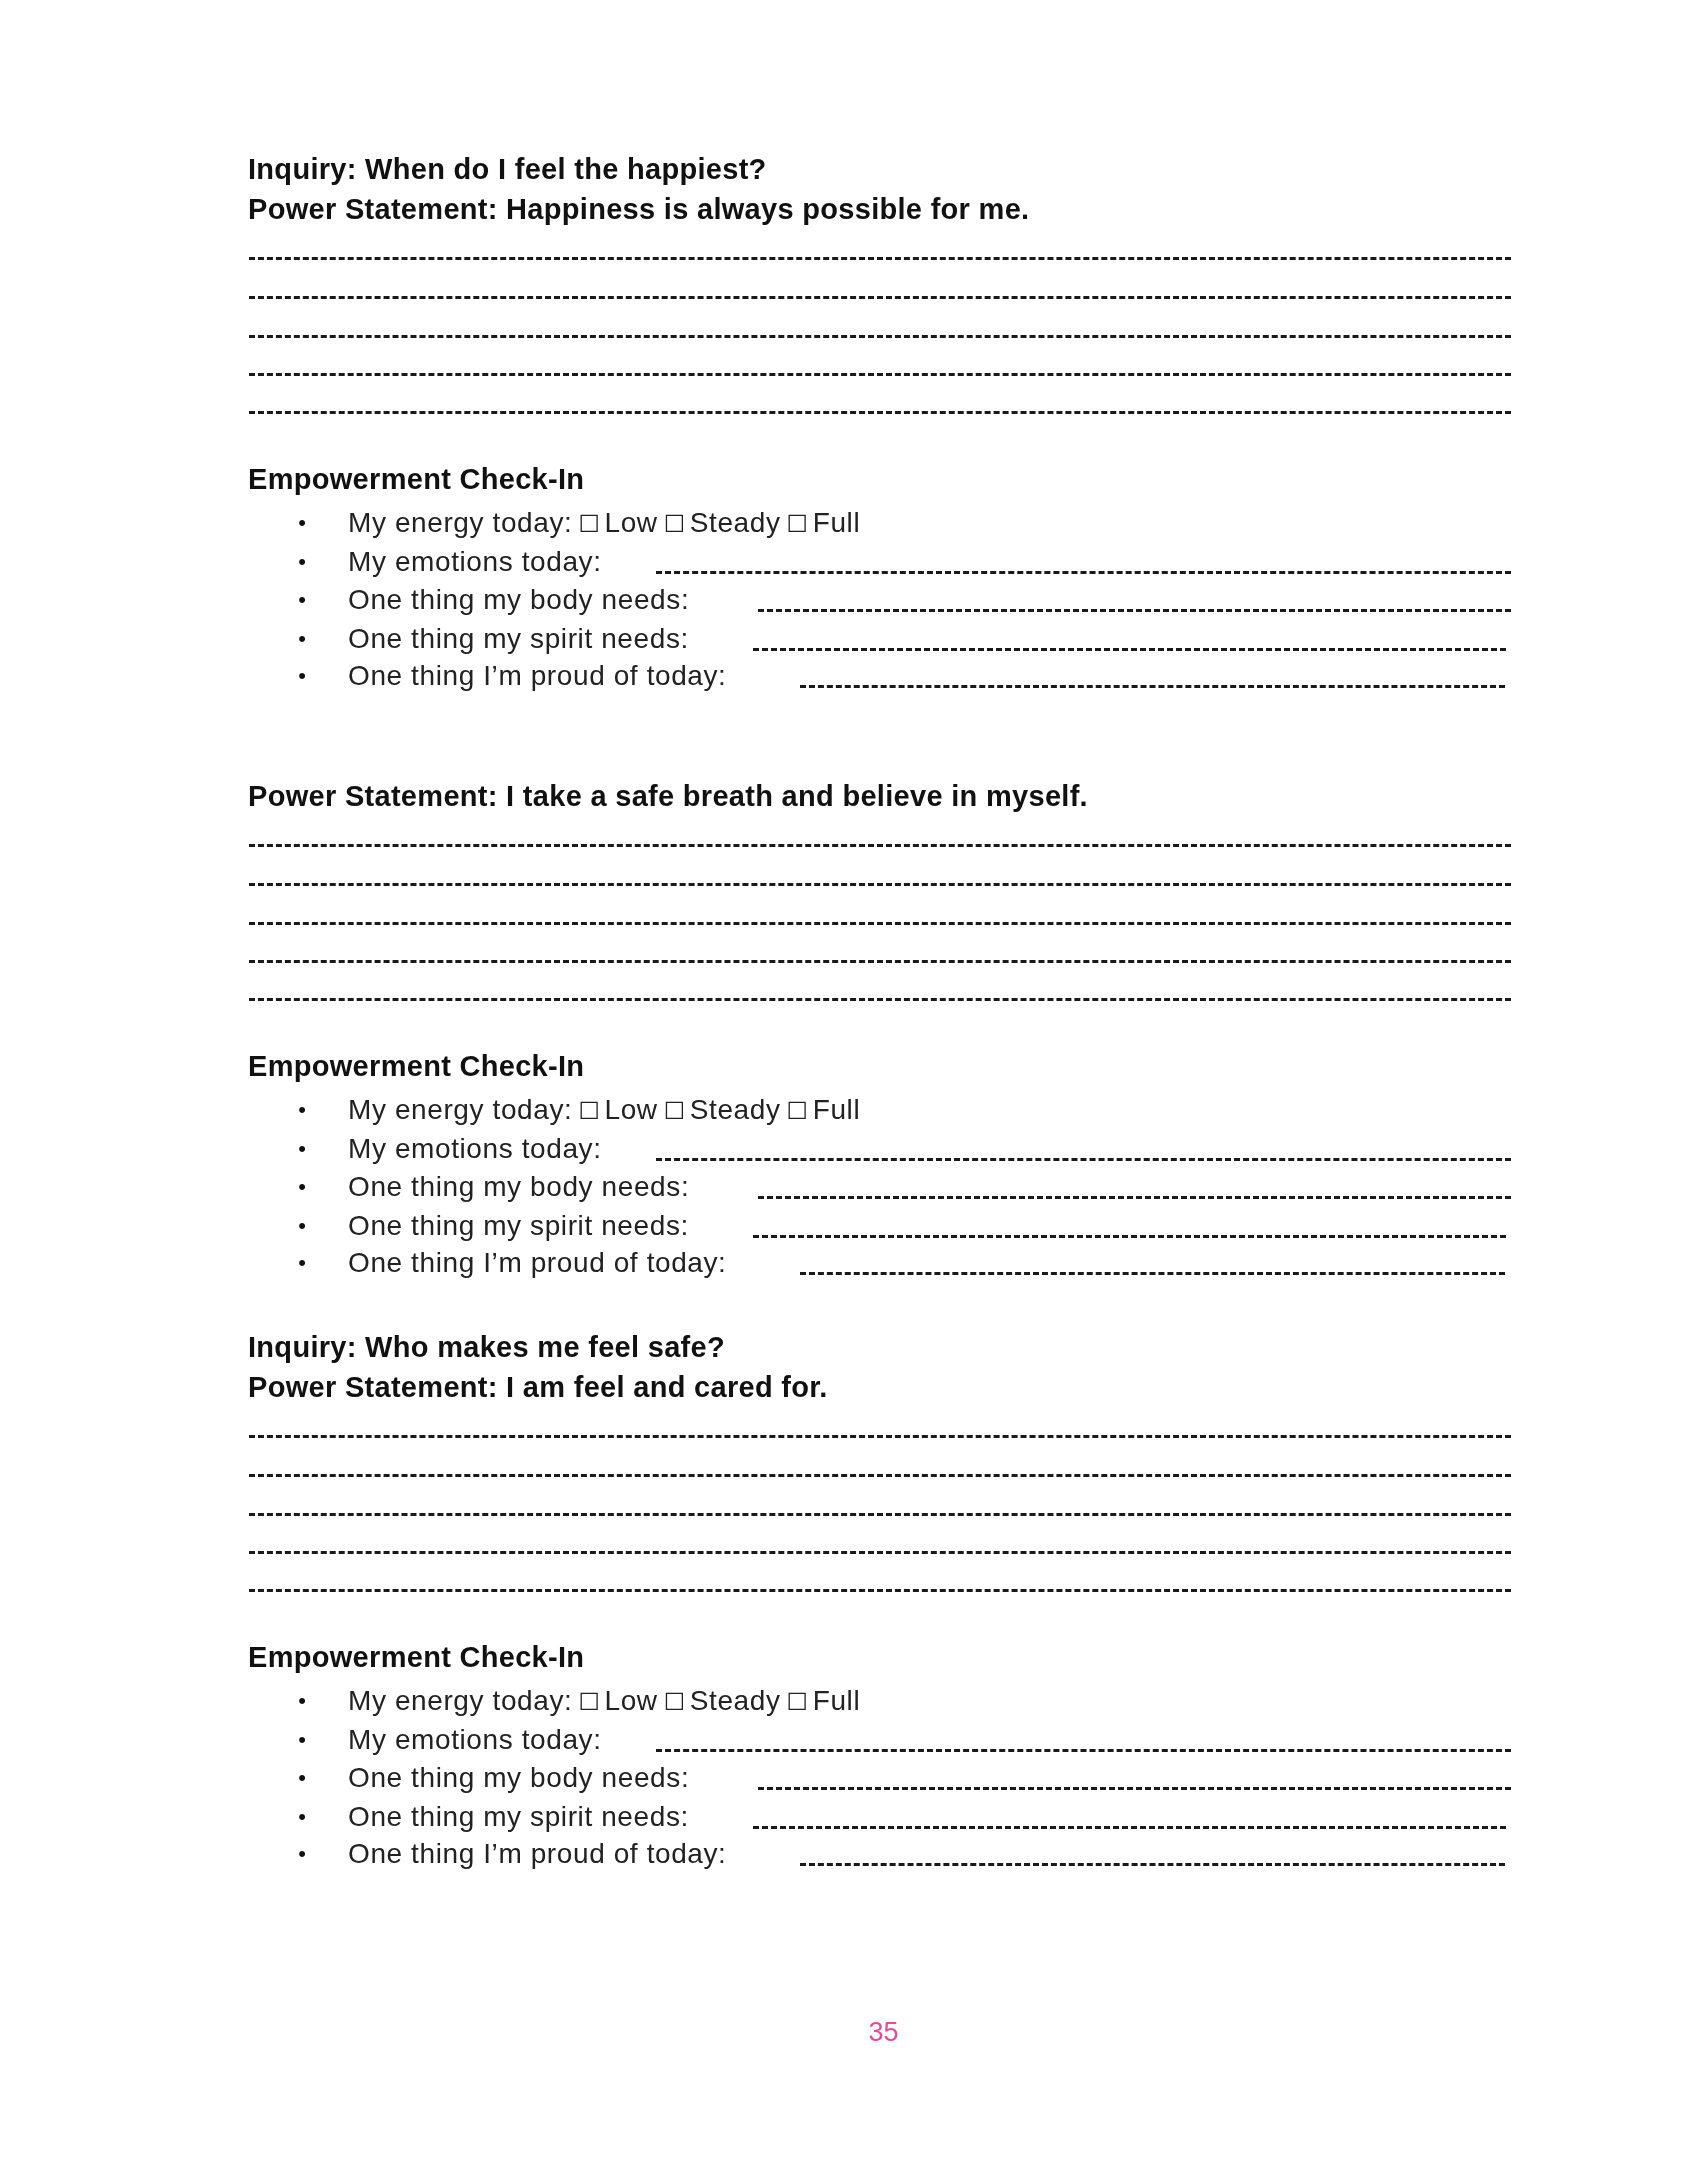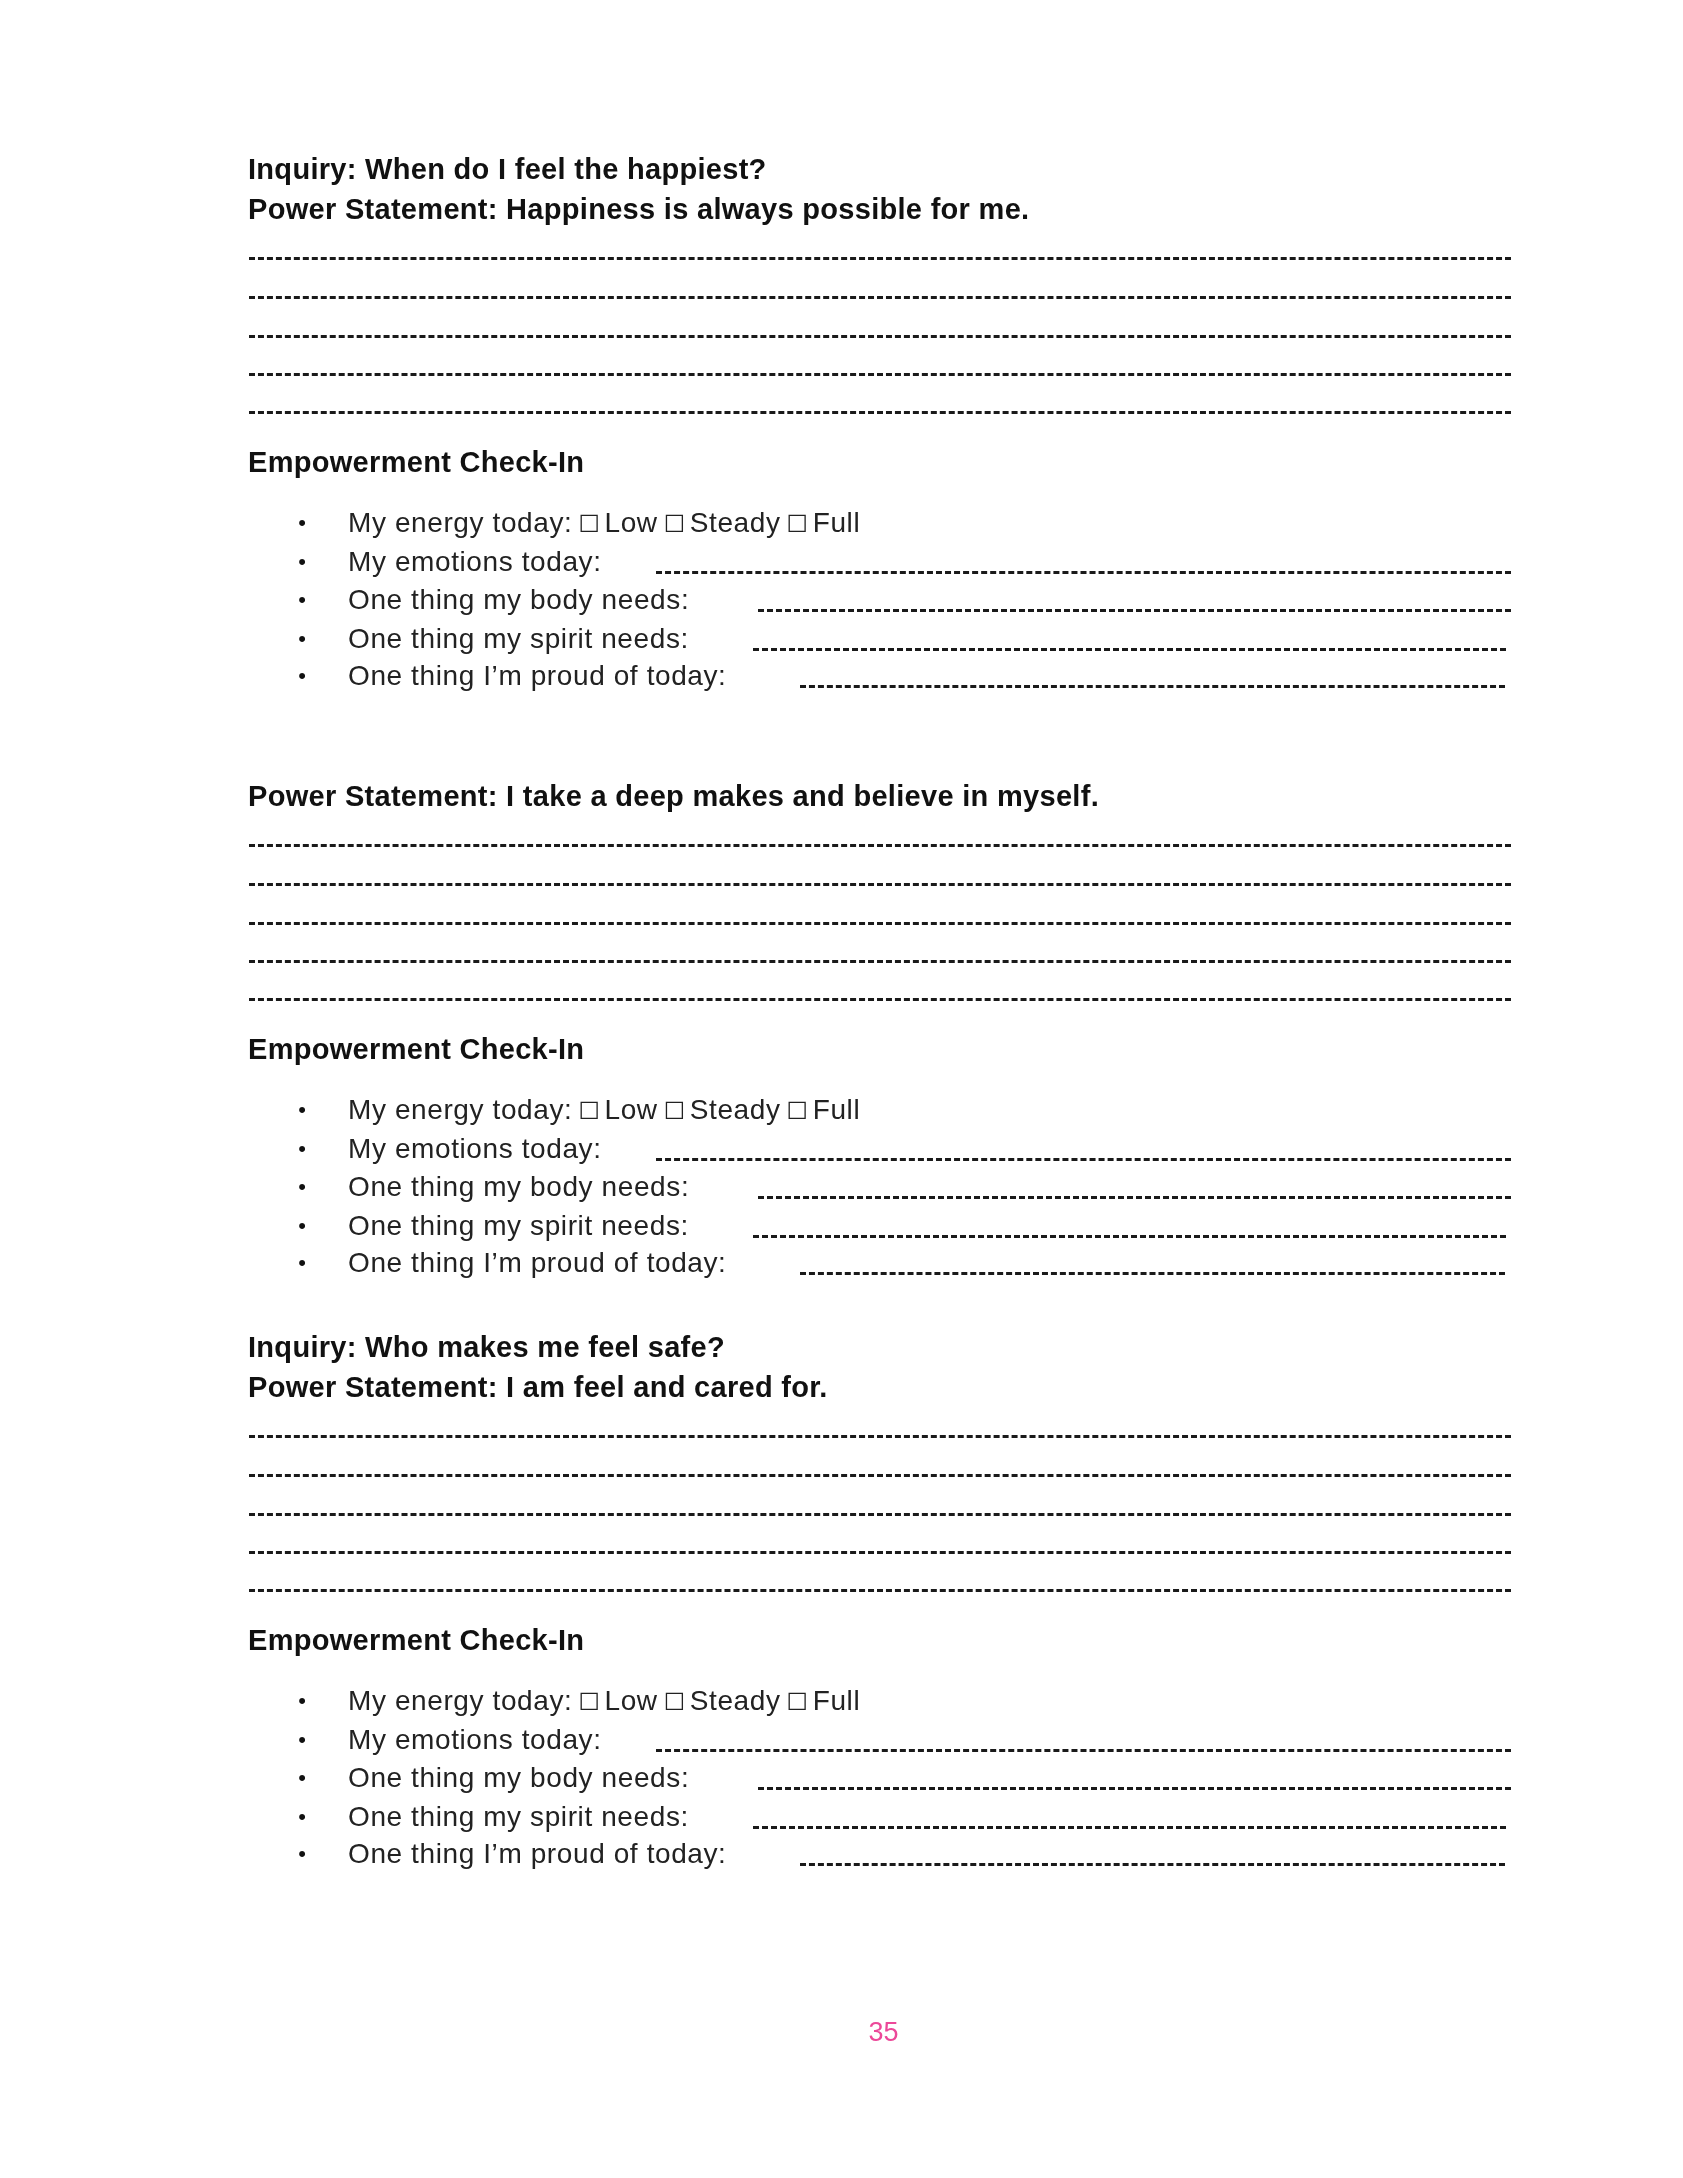--- a/index.html
+++ b/index.html
@@ -24,21 +24,21 @@
   .answer-line {
     position: absolute; left: 249px; width: 1262px; height: 0;
     border-top: 3px dashed #1a1a1a;
   }
   .al-1 { top: 108px; }
   .al-2 { top: 147px; }
   .al-3 { top: 186px; }
   .al-4 { top: 224px; }
   .al-5 { top: 262px; }
 
-  .checkin-title { top: 293px; }
+  .checkin-title { top: 310px; }
 
   .checkin-list { position: absolute; left: 0; top: 354px; width: 1683px; margin: 0; padding: 0; list-style: none; }
   .checkin-item {
     position: absolute; left: 0; width: 1683px; height: 39px;
     font-family: "Liberation Sans", sans-serif; font-weight: normal;
     font-size: 28px; line-height: 39px; color: #222222; white-space: nowrap;
   }
   .ci-1 { top: 0px; }
   .ci-2 { top: 39px; }
   .ci-3 { top: 77px; }
@@ -98,21 +98,21 @@
       </li>
       <li class="checkin-item ci-5">
         <span class="bullet">•</span>
         <span class="item-label">One thing I’m proud of today:</span>
         <span class="fill-line fl-proud"></span>
       </li>
     </ul>
   </div>
 
   <div class="section sec-2">
-    <div class="heading power"><span>Power Statement: </span><span class="statement">I take a deep makes and believe in myself.</span></div>
+    <div class="heading power"><span>Power Statement: </span><span class="statement">I take a safe breath and believe in myself.</span></div>
     <div class="answer-line al-1"></div>
     <div class="answer-line al-2"></div>
     <div class="answer-line al-3"></div>
     <div class="answer-line al-4"></div>
     <div class="answer-line al-5"></div>
     <div class="heading checkin-title">Empowerment Check-In</div>
     <ul class="checkin-list">
       <li class="checkin-item ci-1">
         <span class="bullet">•</span>
         <span class="item-label"><span>My energy today:</span><span class="checkbox">☐</span><span>Low</span><span class="checkbox">☐</span><span>Steady</span><span class="checkbox">☐</span><span>Full</span></span>

